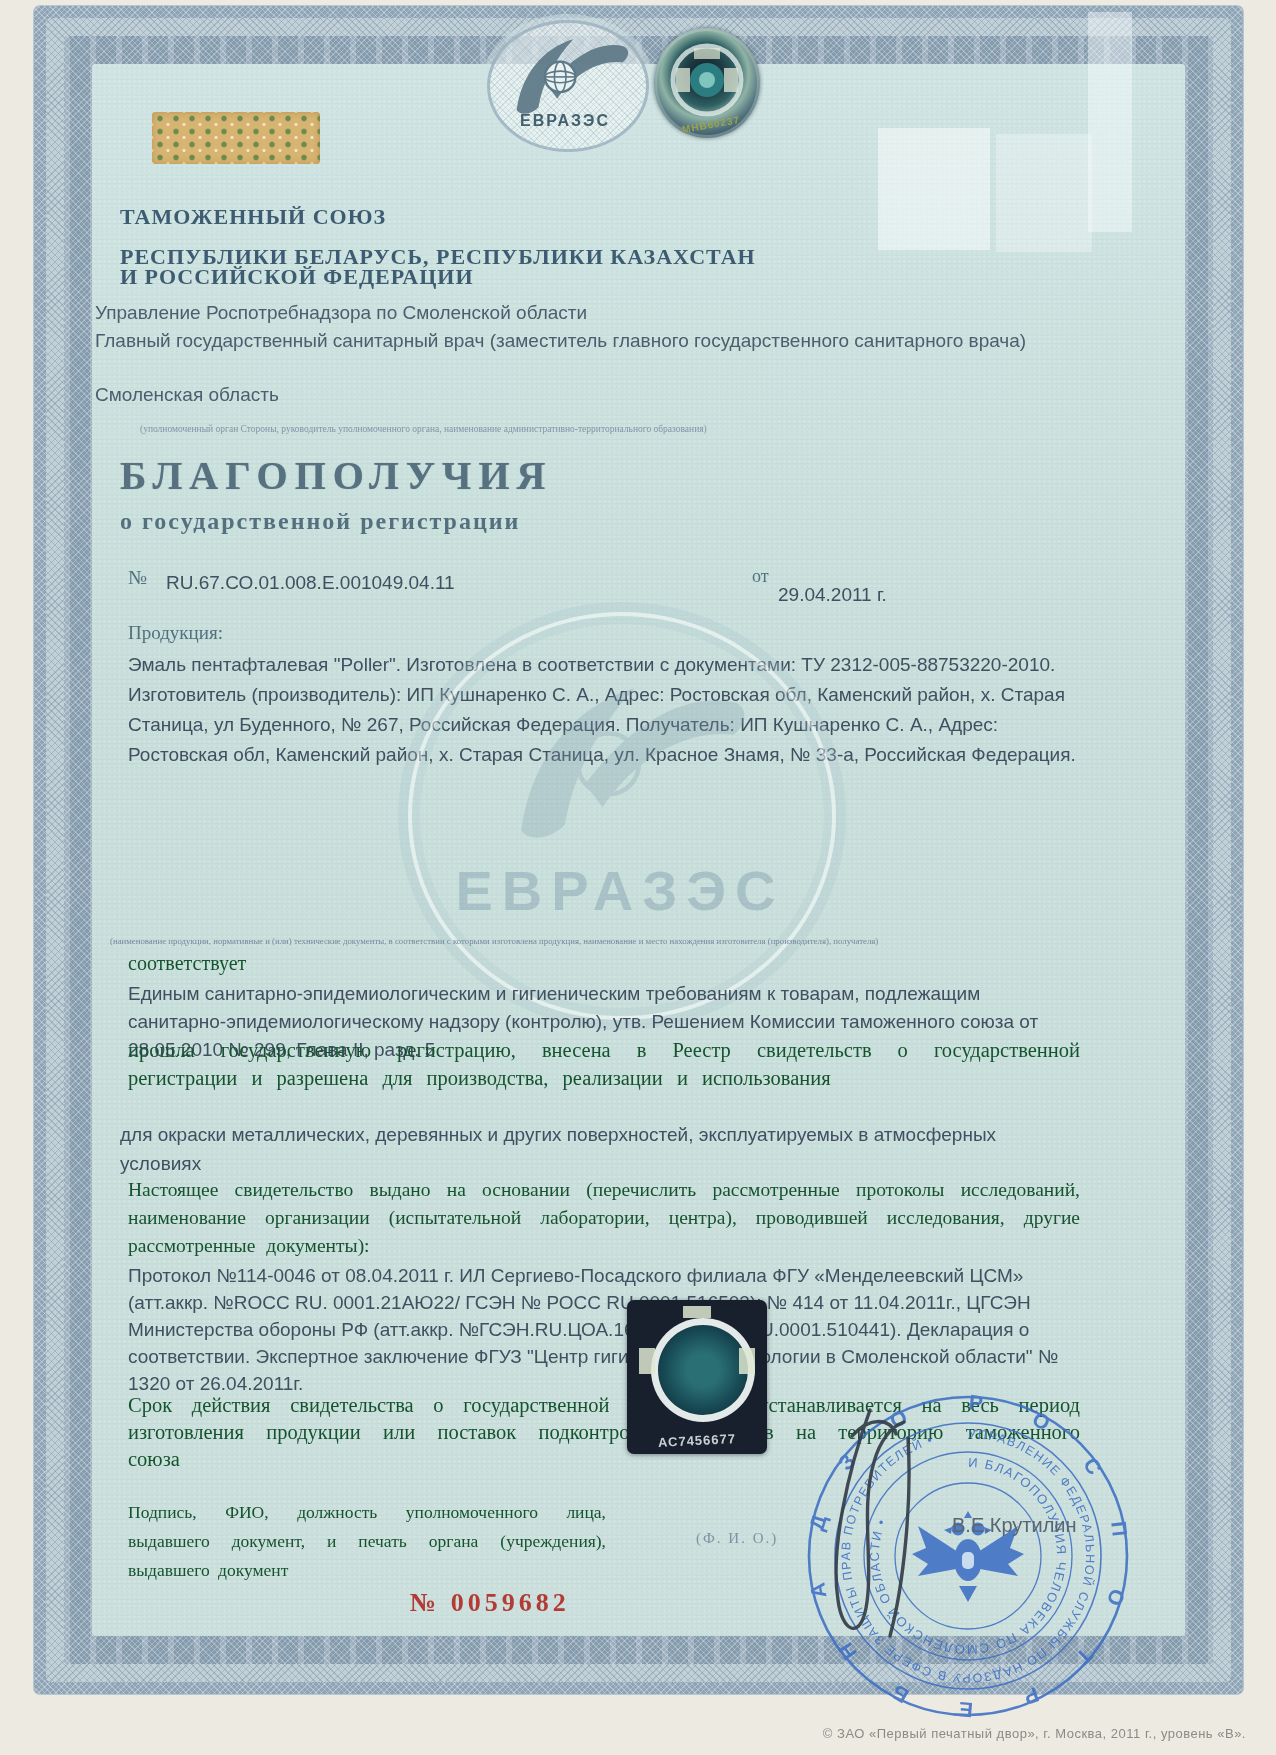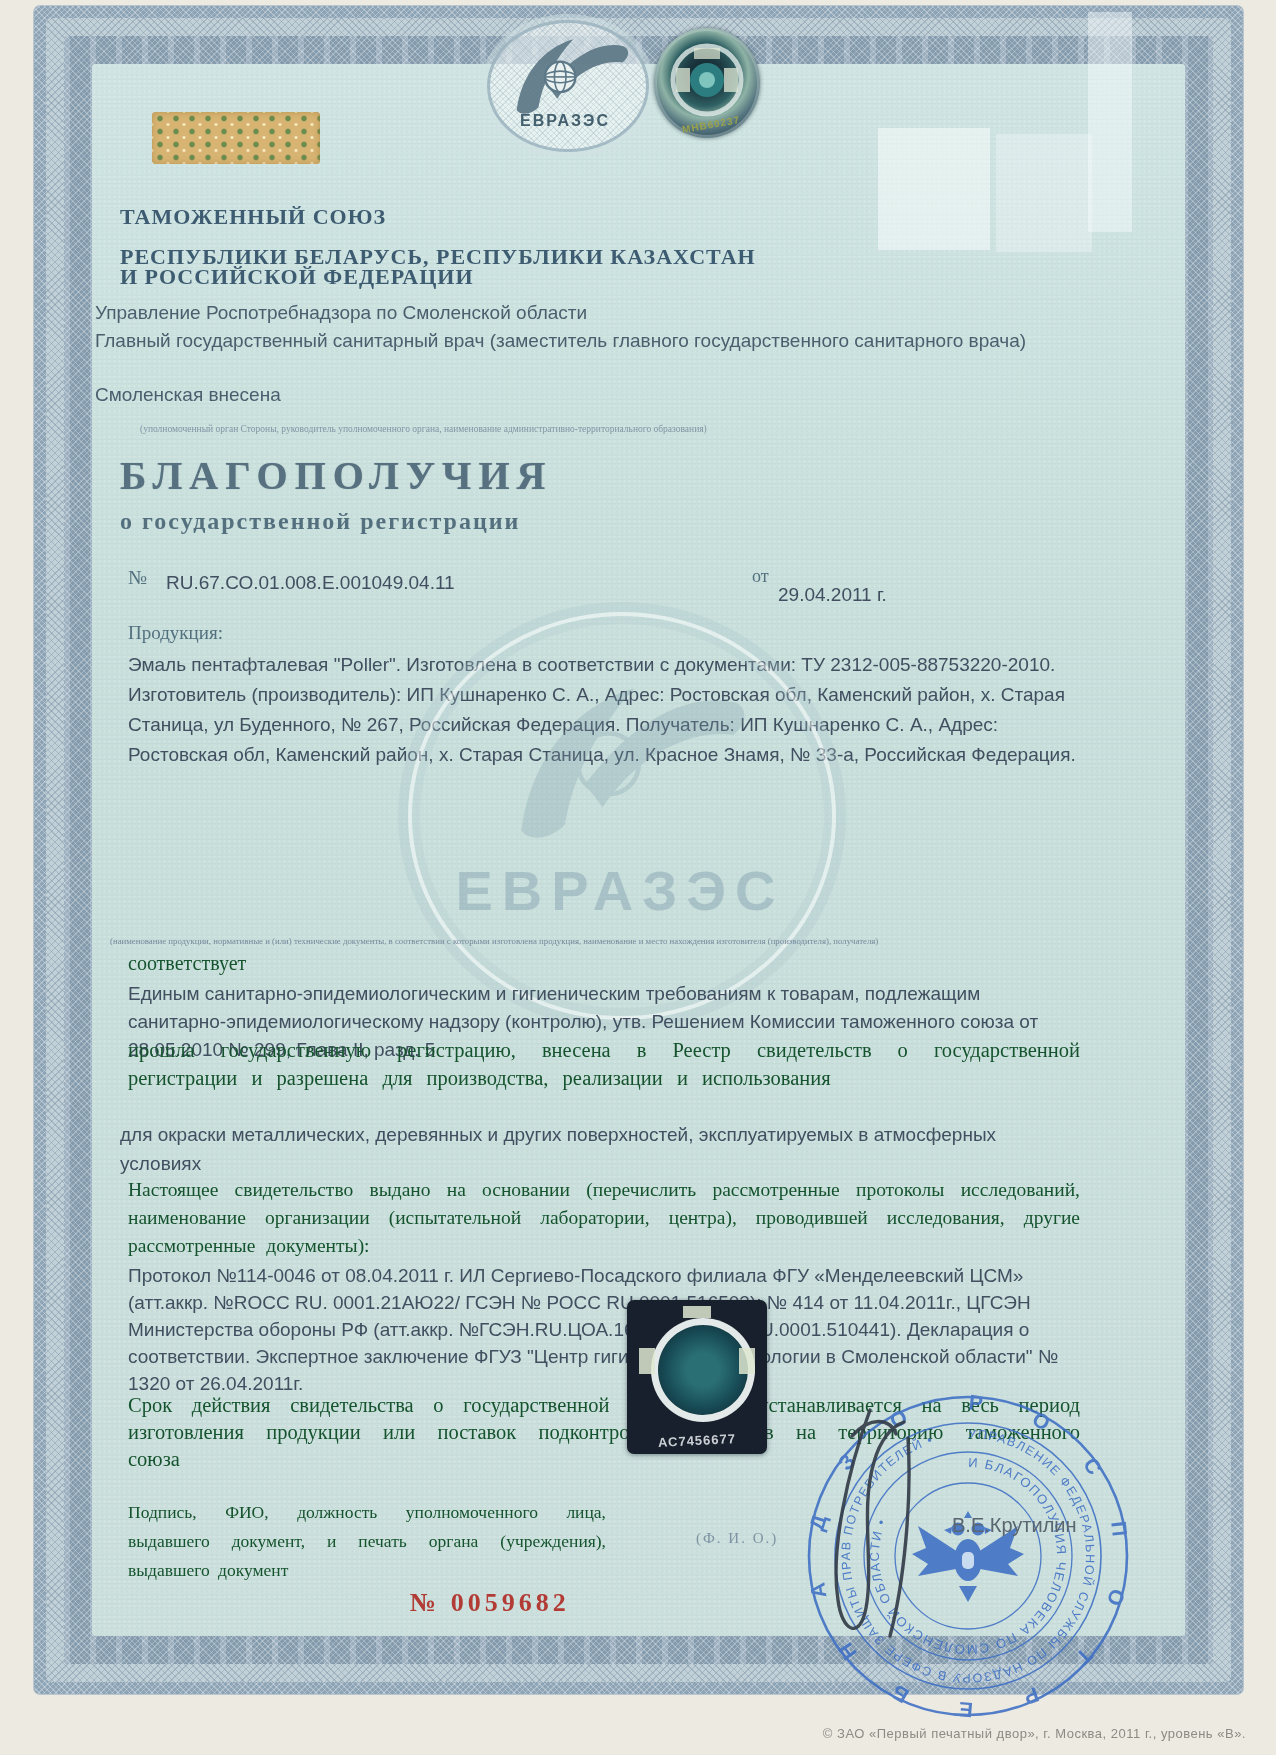--- a/index.html
+++ b/index.html
@@ -176,21 +176,21 @@
   </svg>
   <div class="num">МНВ60237</div>
 </div>
 
 <div class="abs center serif h-union" style="top:204px;">ТАМОЖЕННЫЙ СОЮЗ</div>
 <div class="abs center serif h-union" style="top:234px;margin-top:10px;">РЕСПУБЛИКИ БЕЛАРУСЬ, РЕСПУБЛИКИ КАЗАХСТАН</div>
 <div class="abs center serif h-union" style="top:264px;">И РОССИЙСКОЙ ФЕДЕРАЦИИ</div>
 
 <div class="abs center sans h-auth" style="top:302px;">Управление Роспотребнадзора по Смоленской области</div>
 <div class="abs center sans h-auth" style="top:328px;line-height:26px;">Главный государственный санитарный врач (заместитель главного государственного санитарного врача)</div>
-<div class="abs center sans h-auth" style="top:384px;">Смоленская внесена</div>
+<div class="abs center sans h-auth" style="top:384px;">Смоленская область</div>
 <div class="abs center serif h-note" style="top:424px;">(уполномоченный орган Стороны, руководитель уполномоченного органа, наименование административно-территориального образования)</div>
 
 <div class="abs center serif t-main" style="top:452px;">БЛАГОПОЛУЧИЯ</div>
 <div class="abs center serif t-sub" style="top:508px;">о государственной регистрации</div>
 
 <div class="abs serif lbl" style="left:128px;top:566px;font-size:20px;">№</div>
 <div class="abs sans typed" style="left:166px;top:568px;">RU.67.СО.01.008.Е.001049.04.11</div>
 <div class="abs serif lbl" style="left:752px;top:566px;font-size:18px;">от</div>
 <div class="abs sans typed" style="left:778px;top:580px;">29.04.2011 г.</div>
 

